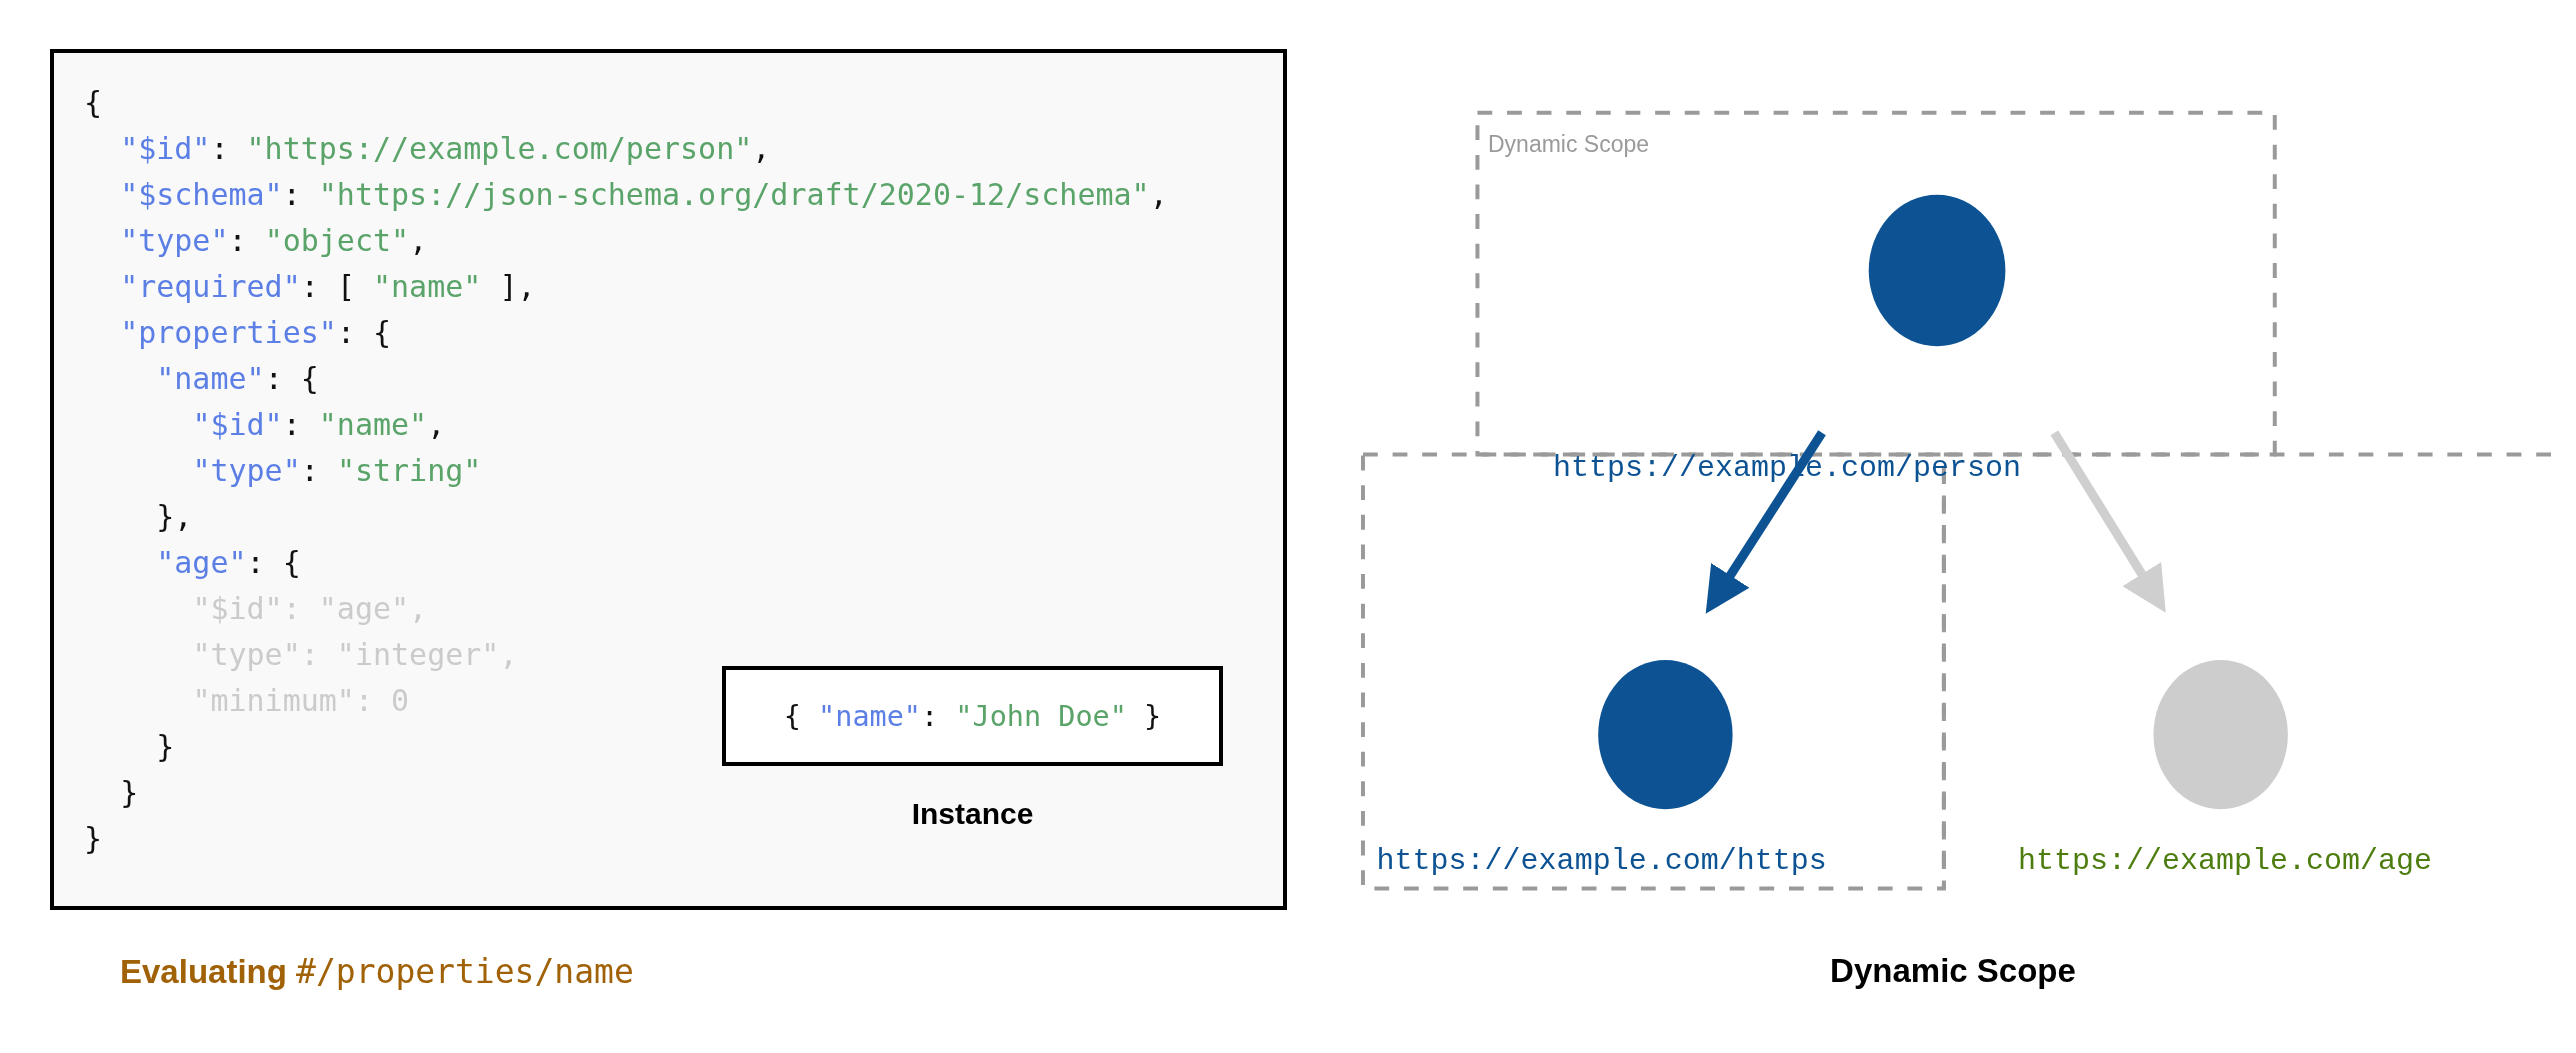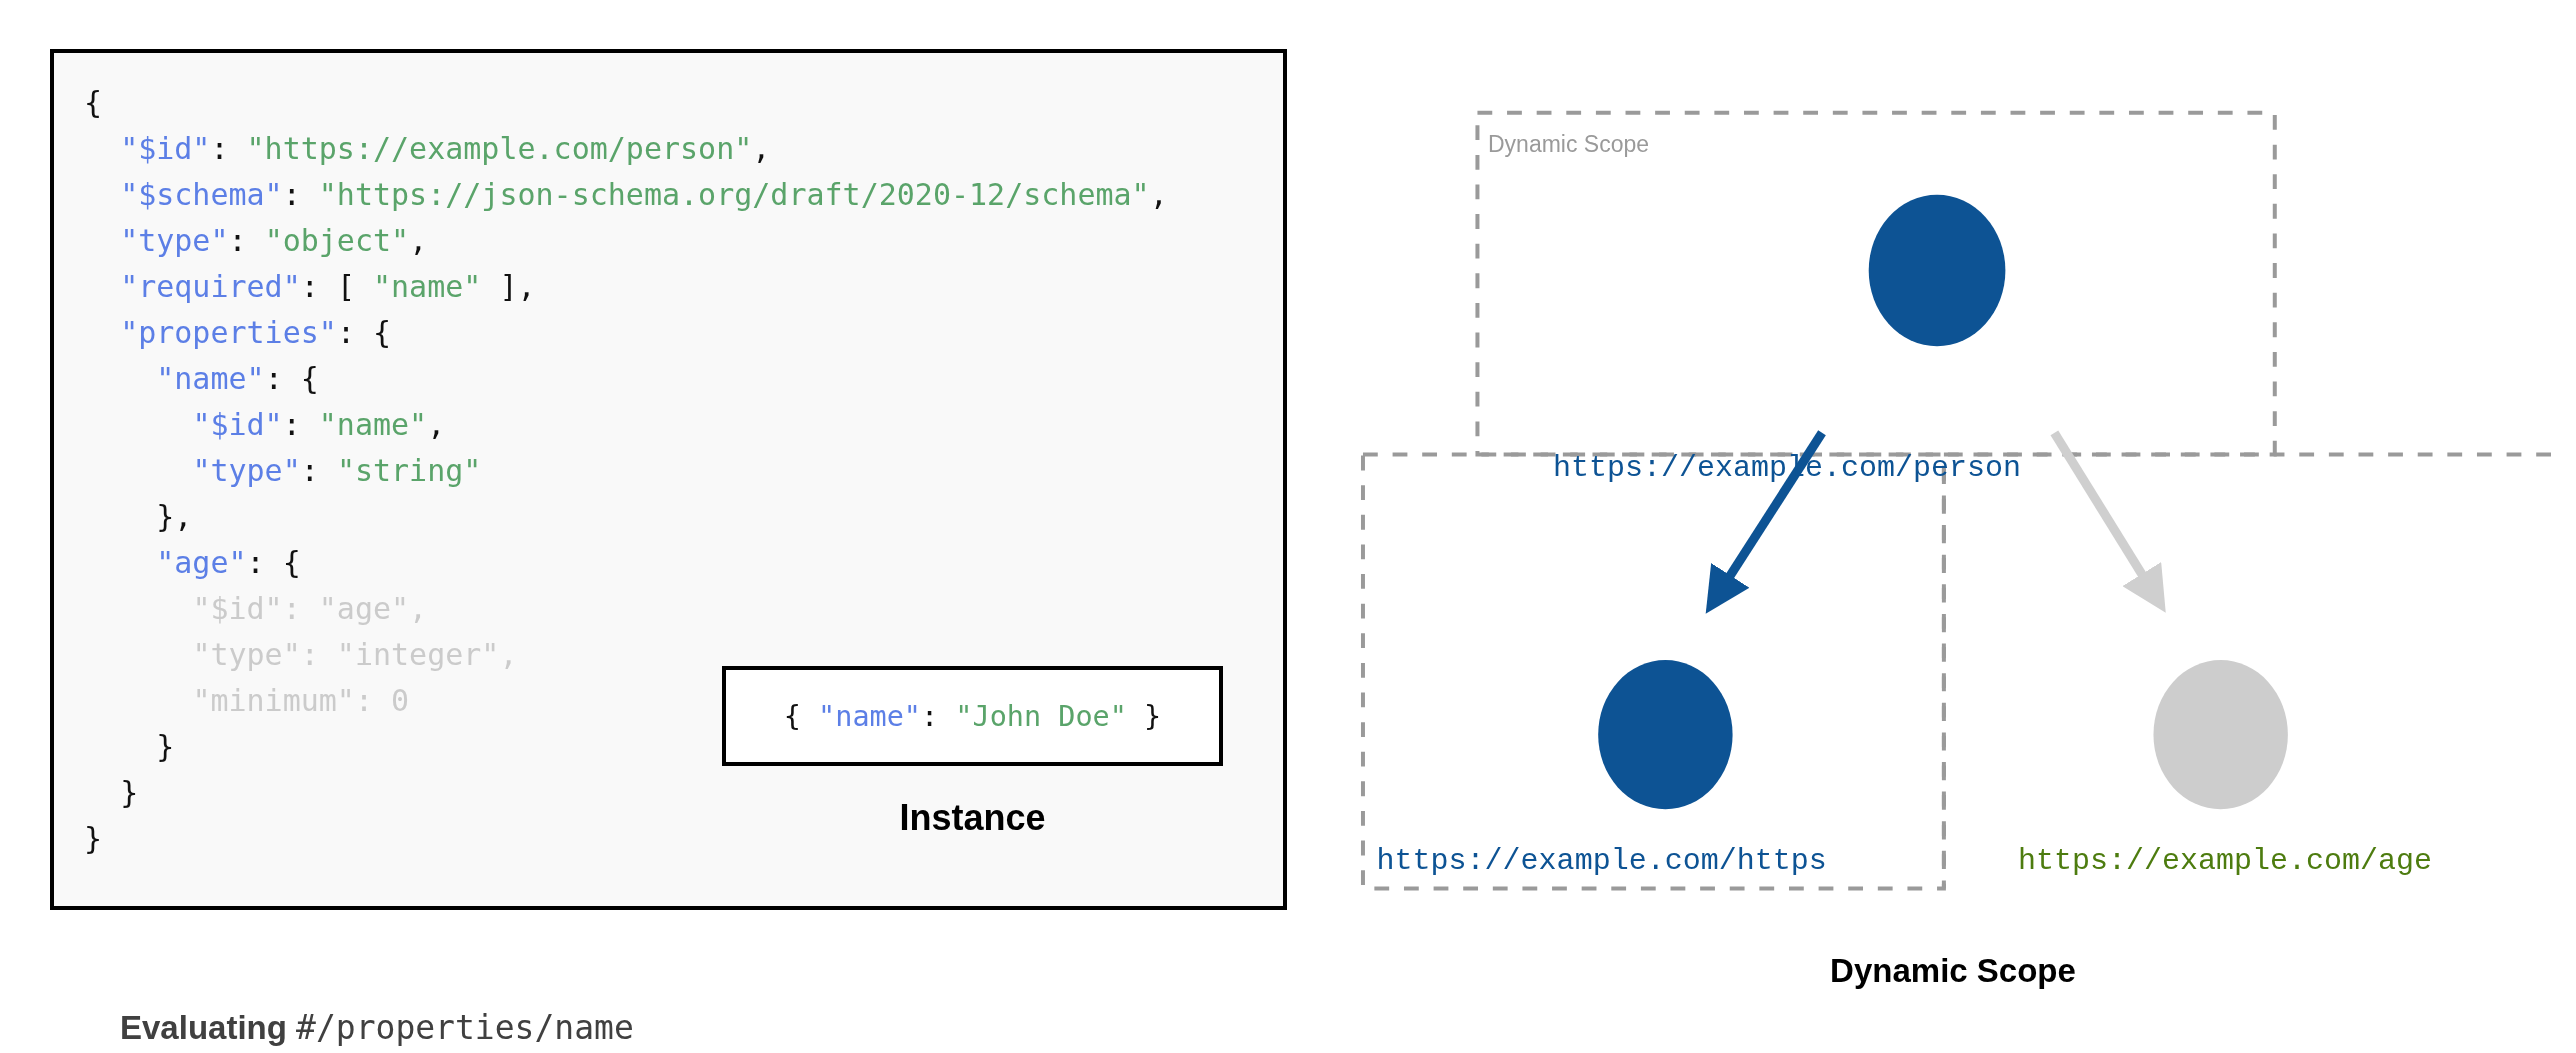--- a/index.html
+++ b/index.html
@@ -63,32 +63,32 @@
     font-size: 28.5px;
     color: #111111;
     white-space: pre;
   }
   #instance-label {
     position: absolute;
     left: 722px;
     top: 797px;
     width: 501px;
     text-align: center;
-    font-size: 36px;
+    font-size: 30px;
     font-weight: bold;
     color: #000000;
   }
 
   
   #left-caption {
     position: absolute;
     left: 120px;
-    top: 1008px;
+    top: 952px;
     font-size: 33px;
-    color: #404040;
+    color: #a16207;
     white-space: nowrap;
   }
   #left-caption .cap-bold { font-weight: bold; }
   #left-caption .cap-mono {
     font-family: "DejaVu Sans Mono", "Liberation Mono", monospace;
     font-weight: normal;
   }
 
   
   #diagram {

